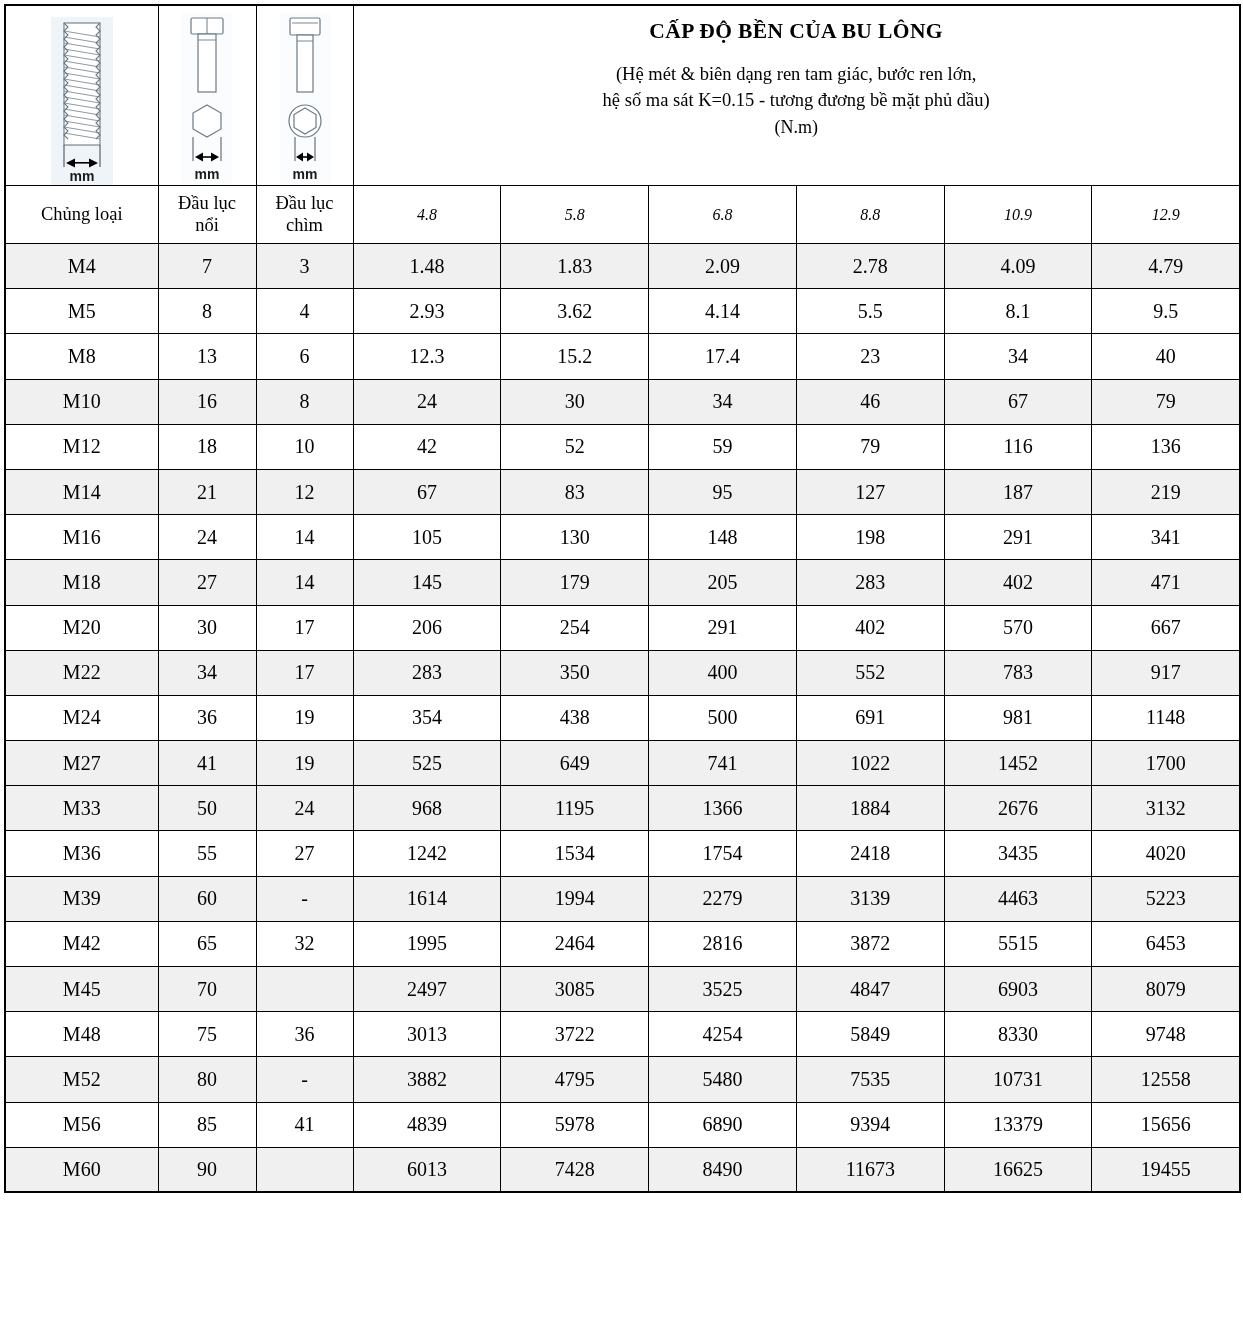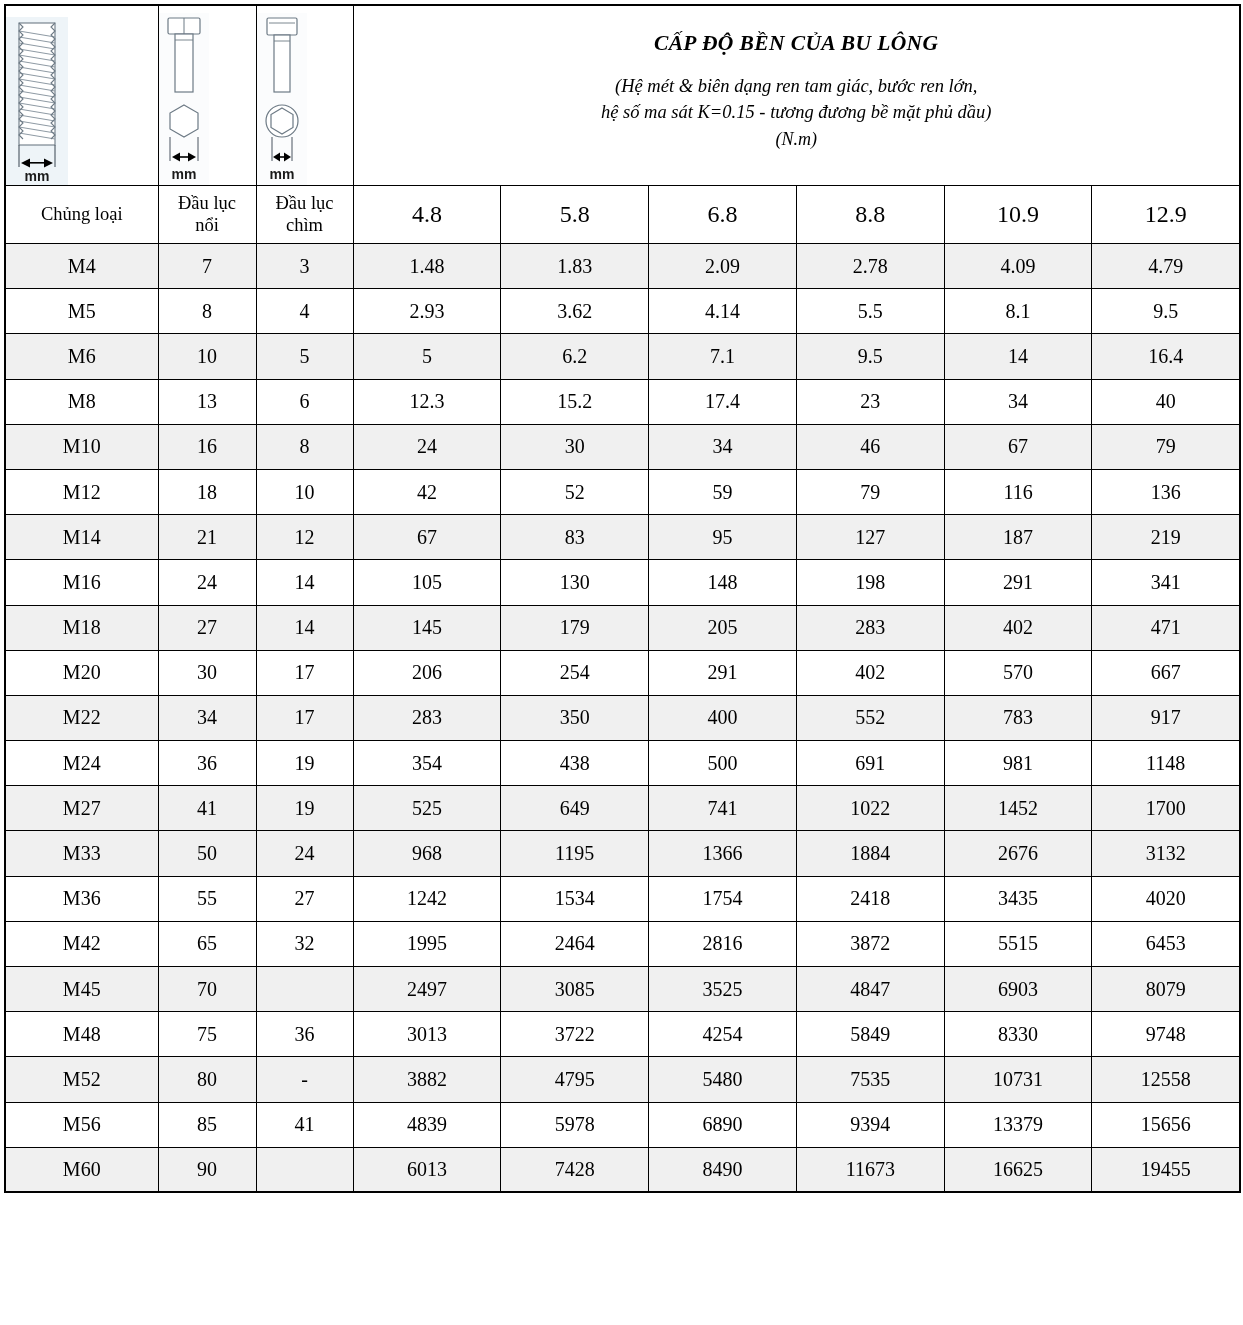--- a/index.html
+++ b/index.html
@@ -45,20 +45,21 @@
 
   td.pic {
     background: #ffffff;
     vertical-align: bottom;
   }
   .pic-inner {
     width: 100%;
     height: 179px;
     display: flex;
     align-items: flex-end;
+    justify-content: center;
     text-decoration: underline;
   }
   .pic-bg {
     background: #eef4f8;
     display: flex;
     flex-direction: column;
     align-items: center;
     justify-content: flex-start;
   }
   .pic-bg svg { display: block; }
@@ -67,22 +68,21 @@
   td.title-cell {
     vertical-align: top;
     padding: 0;
   }
   .title-wrap {
     height: 179px;
     display: flex;
     flex-direction: column;
     align-items: center;
     justify-content: flex-start;
-    padding-top: 24px;
-    font-style: italic;
+    padding-top: 12px;
   }
   .title-main {
     font-size: 21.5px;
     font-weight: bold;
     letter-spacing: 0.4px;
     line-height: 1.25;
     white-space: nowrap;
   }
   .title-sub {
     font-size: 18.5px;
@@ -92,21 +92,21 @@
     white-space: nowrap;
   }
   .title-unit {
     font-size: 18px;
     margin-top: 4px;
   }
 
   
   tr.head-row td { height: 58px; font-size: 20px; }
   tr.head-row td.hcol { font-size: 18.5px; line-height: 1.18; }
-  tr.head-row td.grade { font-size: 24px; }
+  tr.head-row td.grade { font-size: 16px; font-style: italic; }
 
   
   tbody tr.data-row td { height: 45.2px; font-size: 20px; }
   tbody tr.data-row.alt td { background: #f0f0f0; }
   tbody tr.data-row td.kind { font-size: 20px; }
 </style>
 </head>
 <body>
 
 <div id="page">
@@ -270,31 +270,20 @@
           <td class="kind">M5</td>
           <td>8</td>
           <td>4</td>
           <td>2.93</td>
           <td>3.62</td>
           <td>4.14</td>
           <td>5.5</td>
           <td>8.1</td>
           <td>9.5</td>
         </tr>
-        <tr class="data-row alt">
-          <td class="kind">M6</td>
-          <td>10</td>
-          <td>5</td>
-          <td>5</td>
-          <td>6.2</td>
-          <td>7.1</td>
-          <td>9.5</td>
-          <td>14</td>
-          <td>16.4</td>
-        </tr>
         <tr class="data-row">
           <td class="kind">M8</td>
           <td>13</td>
           <td>6</td>
           <td>12.3</td>
           <td>15.2</td>
           <td>17.4</td>
           <td>23</td>
           <td>34</td>
           <td>40</td>
@@ -413,20 +402,31 @@
           <td class="kind">M36</td>
           <td>55</td>
           <td>27</td>
           <td>1242</td>
           <td>1534</td>
           <td>1754</td>
           <td>2418</td>
           <td>3435</td>
           <td>4020</td>
         </tr>
+        <tr class="data-row alt">
+          <td class="kind">M39</td>
+          <td>60</td>
+          <td>-</td>
+          <td>1614</td>
+          <td>1994</td>
+          <td>2279</td>
+          <td>3139</td>
+          <td>4463</td>
+          <td>5223</td>
+        </tr>
         <tr class="data-row">
           <td class="kind">M42</td>
           <td>65</td>
           <td>32</td>
           <td>1995</td>
           <td>2464</td>
           <td>2816</td>
           <td>3872</td>
           <td>5515</td>
           <td>6453</td>

